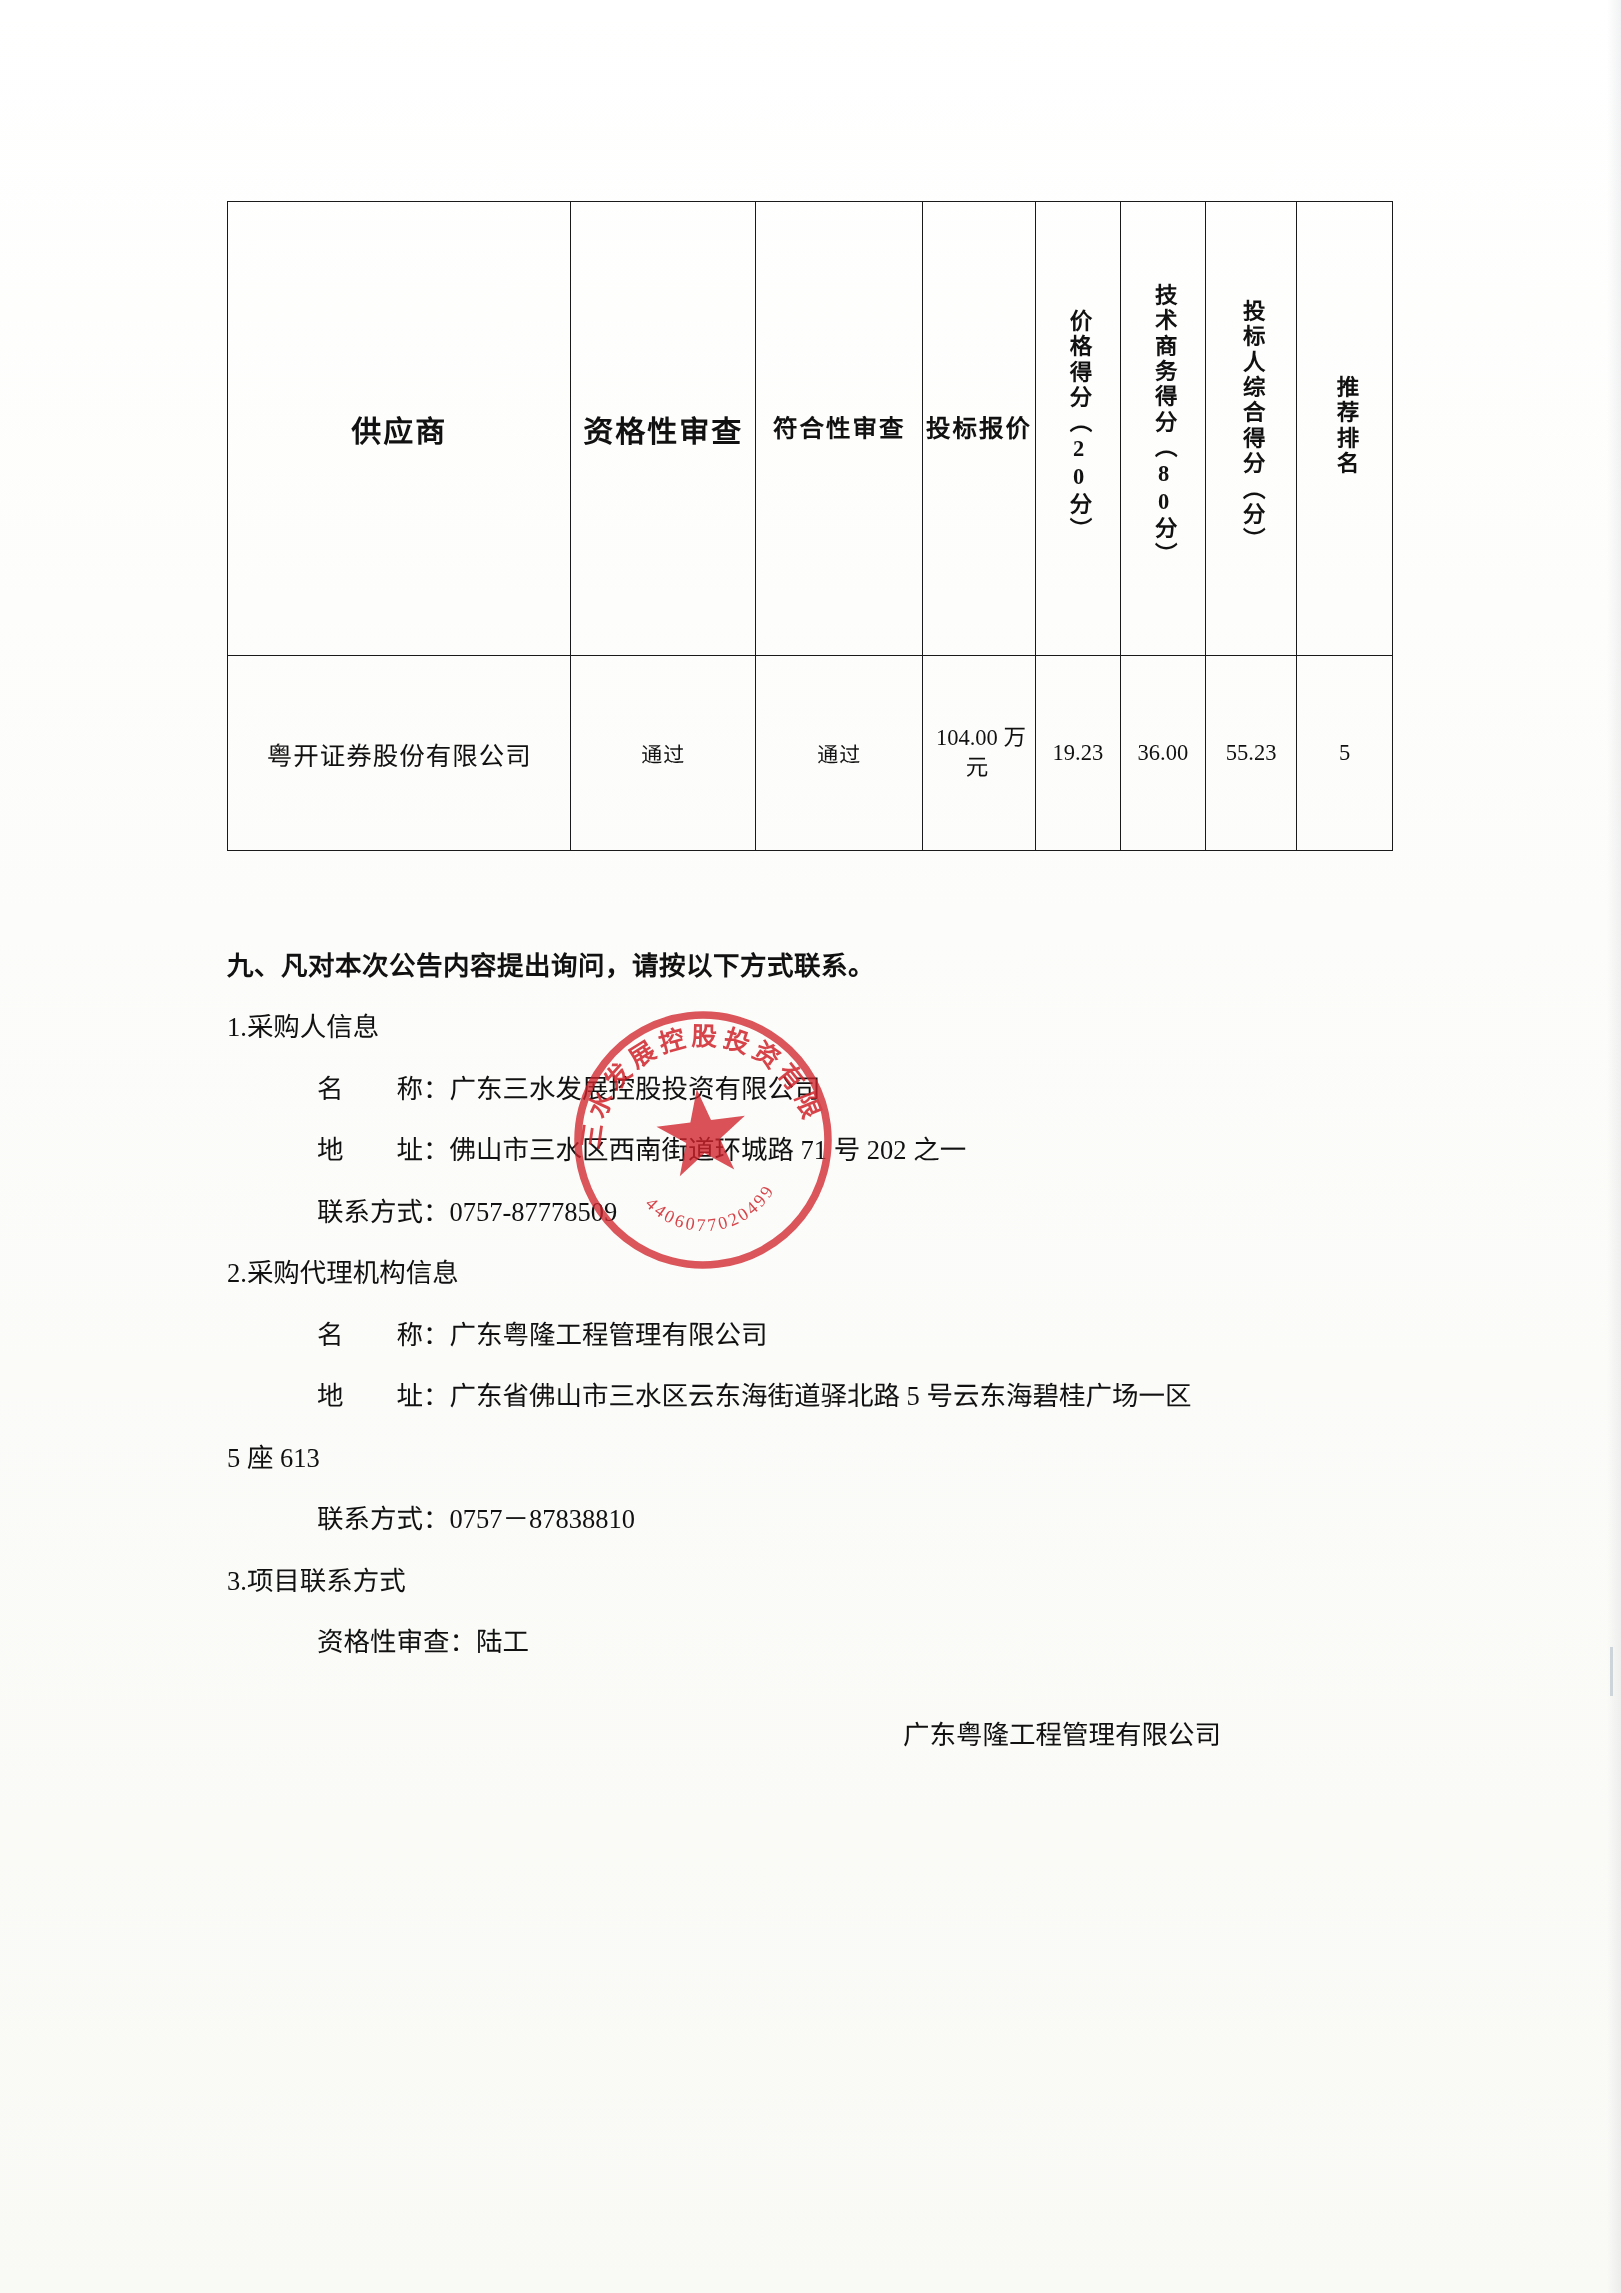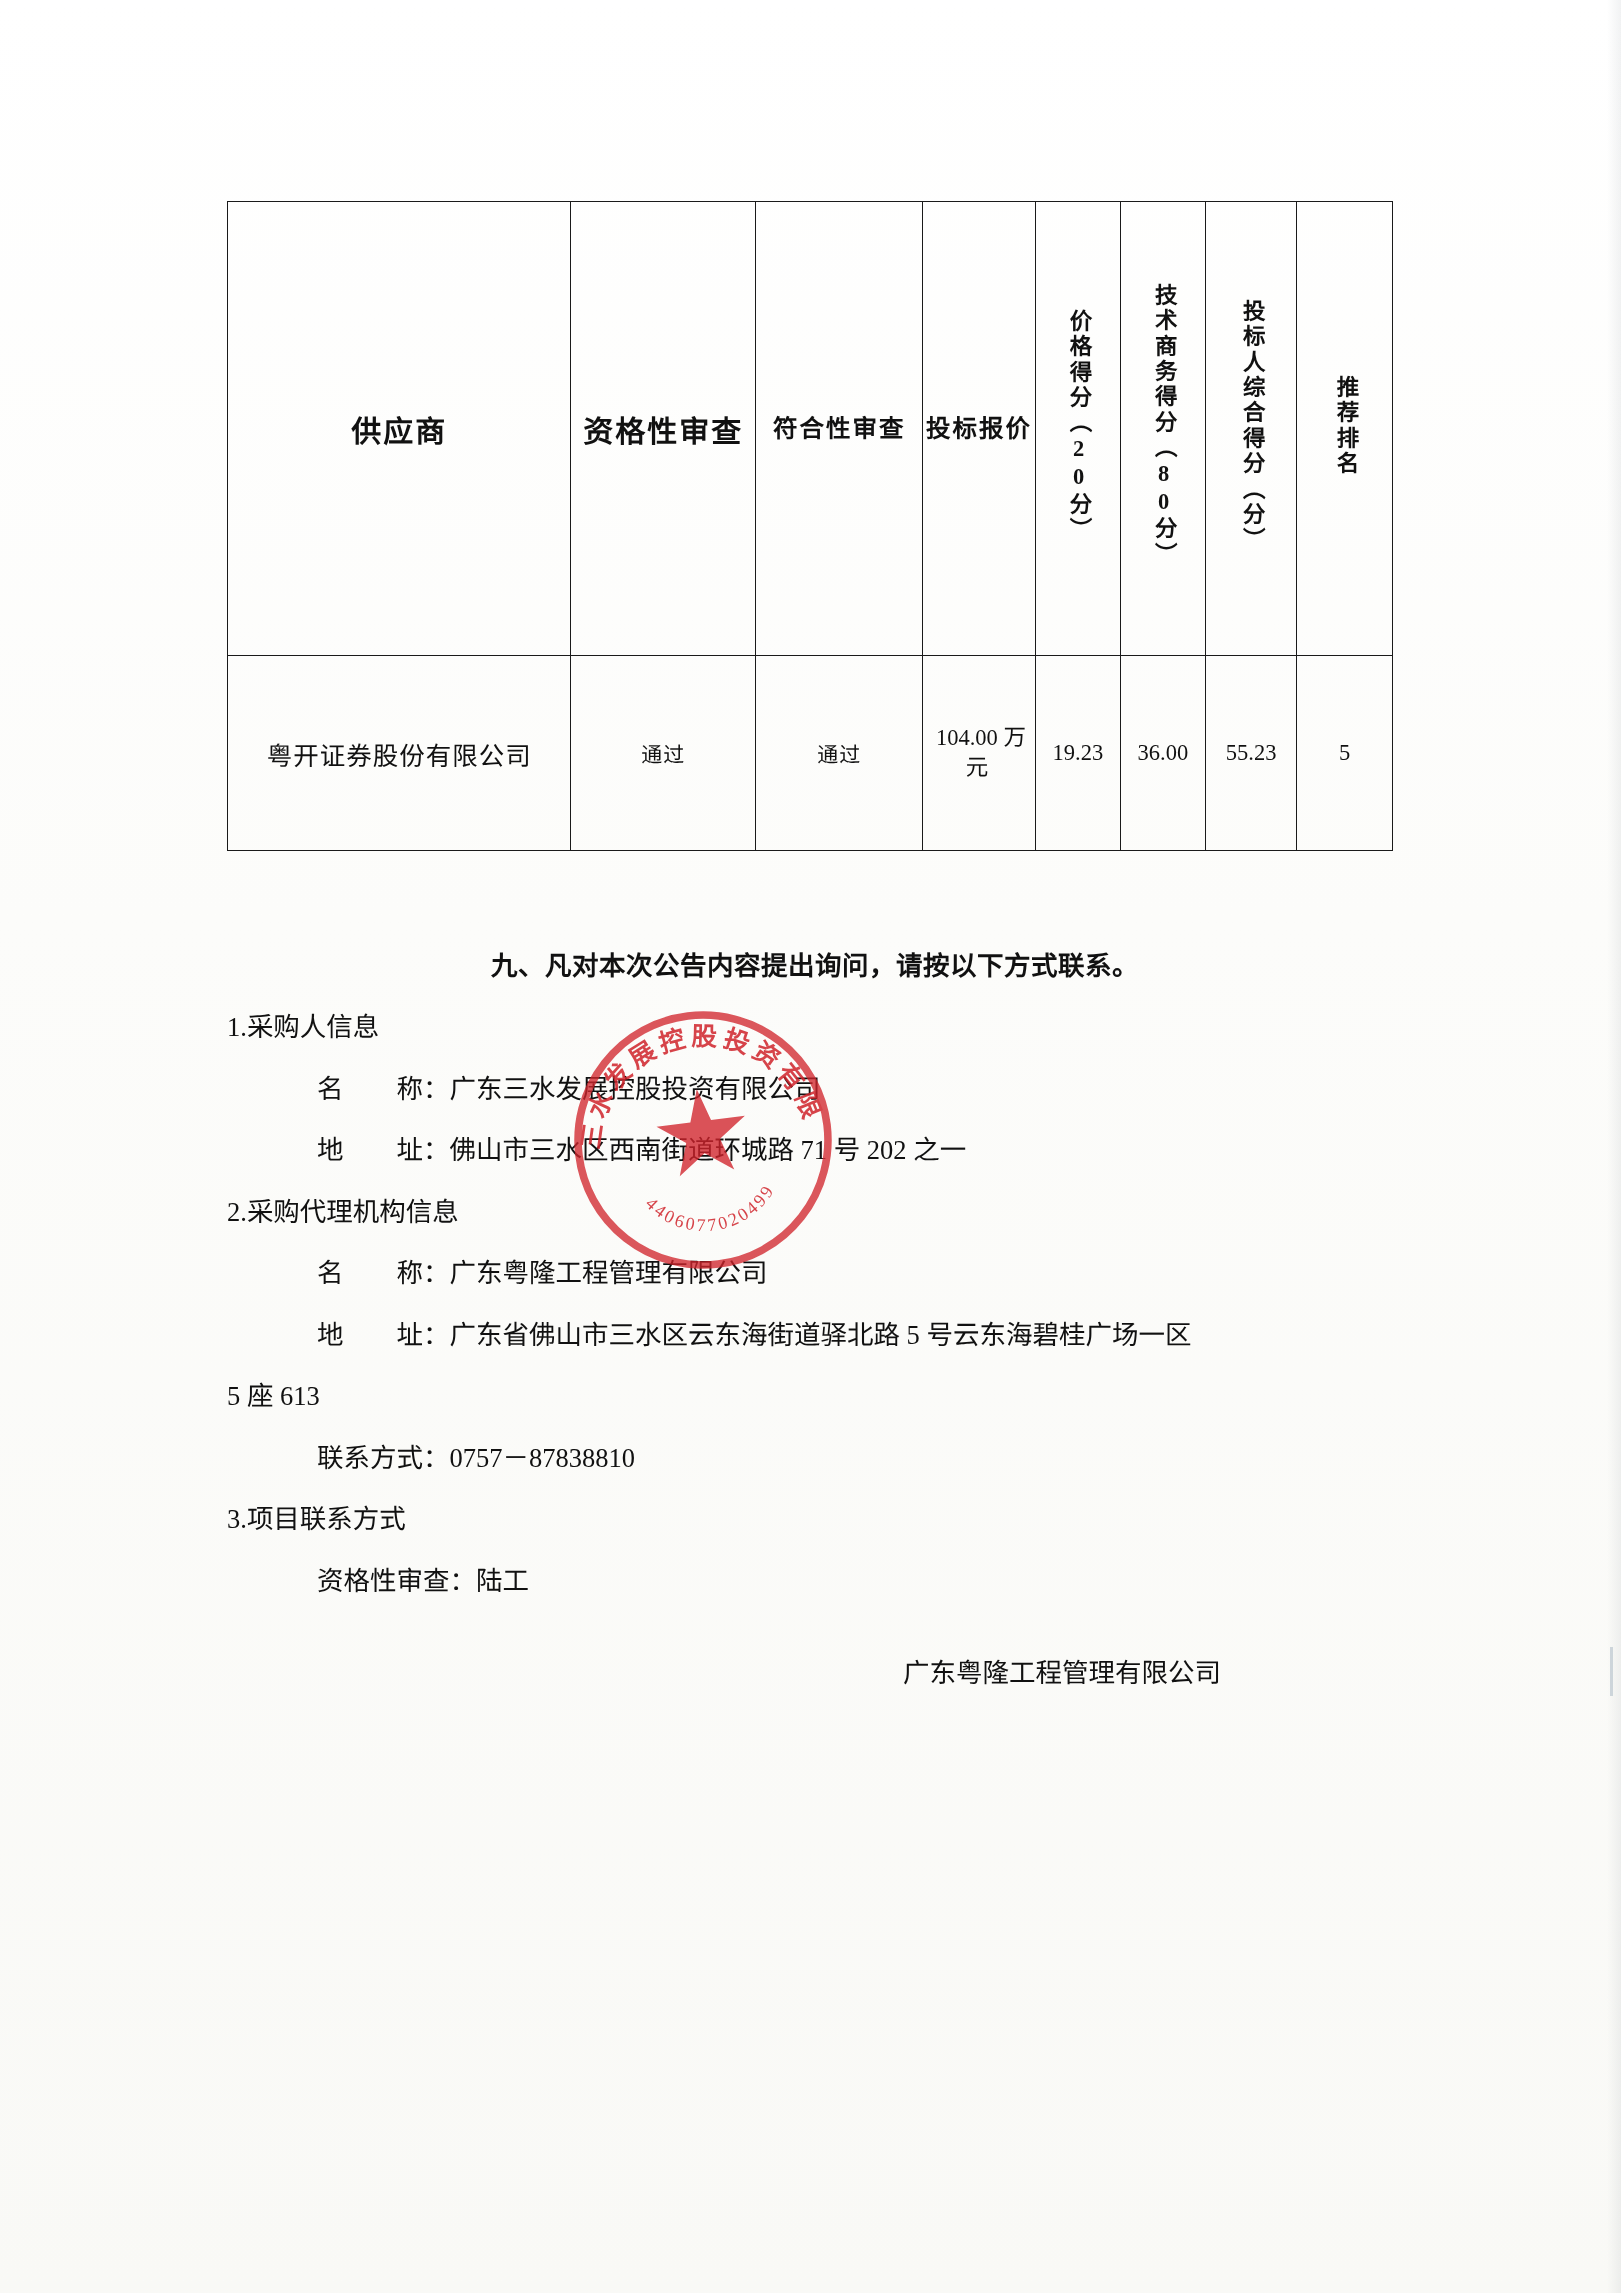--- a/index.html
+++ b/index.html
@@ -102,21 +102,21 @@
   .doc-body {
     position: absolute;
     left: 227px;
     top: 941px;
     width: 1176px;
     font-size: 26.5px;
     line-height: 1.95;
     color: #111;
   }
   .para { margin: 0 0 9.8px 0; white-space: pre-wrap; }
-  .para.bold { font-weight: bold; letter-spacing: 0.5px; text-align: center; }
+  .para.bold { font-weight: bold; letter-spacing: 0.5px; }
   .indent-2 { padding-left: 90px; }
   .cont { padding-left: 0; }
   .sign {
     margin-top: 41px;
     padding-left: 676px;
     font-size: 26.5px;
   }
 
   
   .seal {
@@ -208,20 +208,21 @@
       </tbody>
     </table>
   </div>
 
   <div class="doc-body">
     <p class="para bold">九、凡对本次公告内容提出询问，请按以下方式联系。</p>
 
     <p class="para">1.采购人信息</p>
     <p class="para indent-2"><span>名        称：</span><span>广东三水发展控股投资有限公司</span></p>
     <p class="para indent-2"><span>地        址：</span><span>佛山市三水区西南街道环城路 71 号 202 之一</span></p>
+    <p class="para indent-2">联系方式：0757-87778509</p>
 
     <p class="para">2.采购代理机构信息</p>
     <p class="para indent-2"><span>名        称：</span><span>广东粤隆工程管理有限公司</span></p>
     <p class="para indent-2"><span>地        址：</span><span>广东省佛山市三水区云东海街道驿北路 5 号云东海碧桂广场一区</span></p>
     <p class="para cont">5 座 613</p>
     <p class="para indent-2">联系方式：0757－87838810</p>
 
     <p class="para">3.项目联系方式</p>
     <p class="para indent-2">资格性审查：陆工</p>
 

